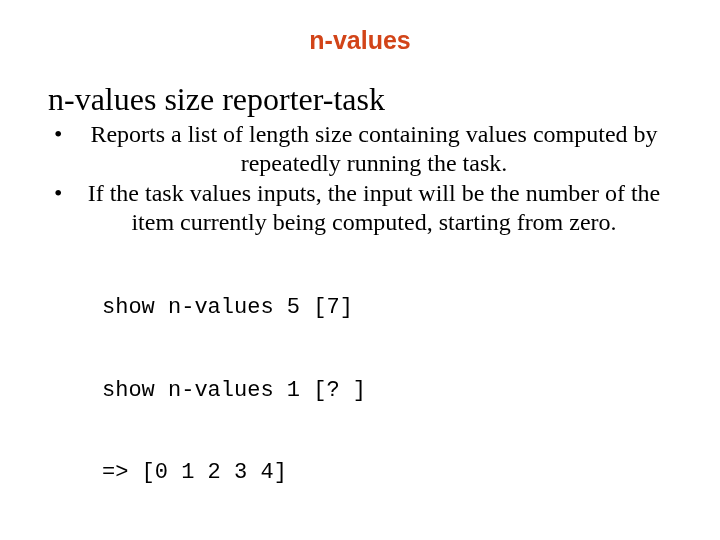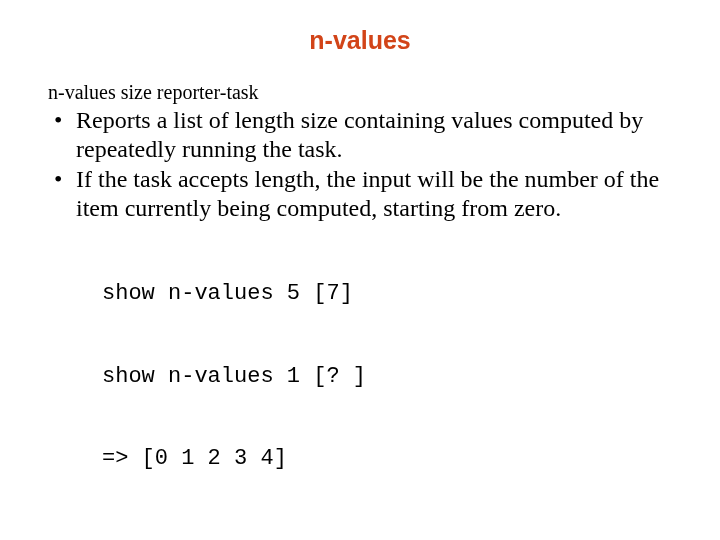--- a/index.html
+++ b/index.html
@@ -19,27 +19,28 @@
   }
   .title {
     font-family: Verdana, Geneva, sans-serif;
     font-weight: bold;
     font-size: 25px;
     color: #d24418;
     text-align: center;
     margin: 0 0 26px 0;
   }
   .subtitle {
-    font-size: 20px;
+    font-size: 32px;
     margin: 0 0 2px 0;
   }
   ul.body {
     list-style: none;
     margin: 0;
     padding: 0;
+    text-align: center;
   }
   ul.body > li {
     position: relative;
     padding-left: 28px;
     font-size: 24px;
     line-height: 1.22;
     margin: 0;
   }
   ul.body > li::before {
     content: "•";
@@ -59,21 +60,21 @@
 </head>
 <body>
 
 <div class="slide">
   <h1 class="title">n-values</h1>
 
   <div class="subtitle">n-values size reporter-task</div>
 
   <ul class="body">
     <li>Reports a list of length size containing values computed by repeatedly running the task.</li>
-    <li>If the task accepts length, the input will be the number of the item currently being computed, starting from zero.</li>
+    <li>If the task values inputs, the input will be the number of the item currently being computed, starting from zero.</li>
   </ul>
 
   <div class="code">
     <div>show n-values 5 [7]</div>
     <div>show n-values 1 [? ]</div>
     <div>=&gt; [0 1 2 3 4]</div>
     
     
     
     

